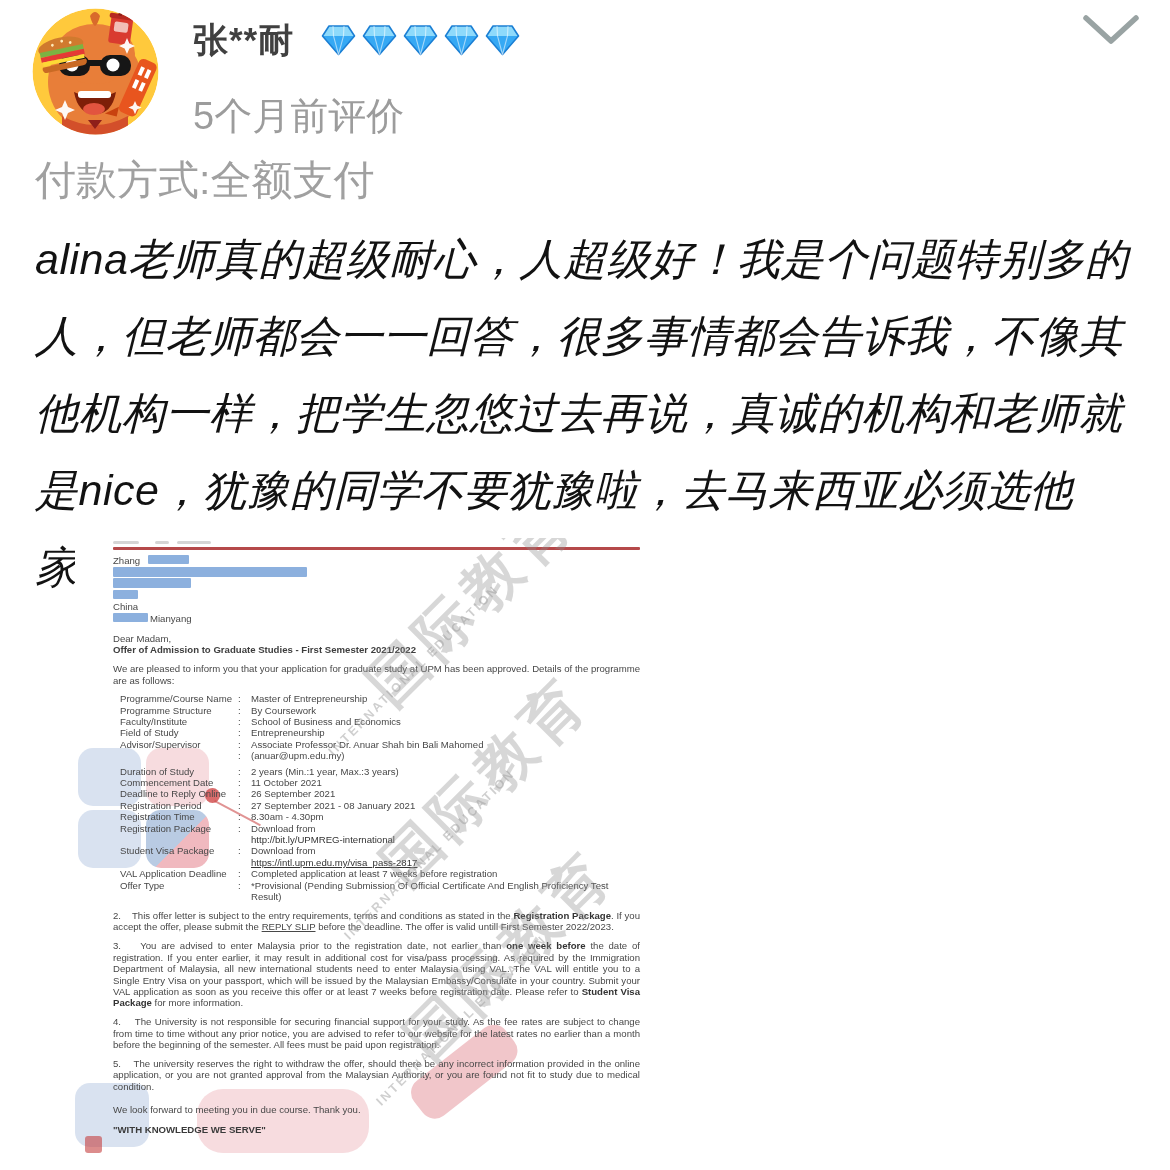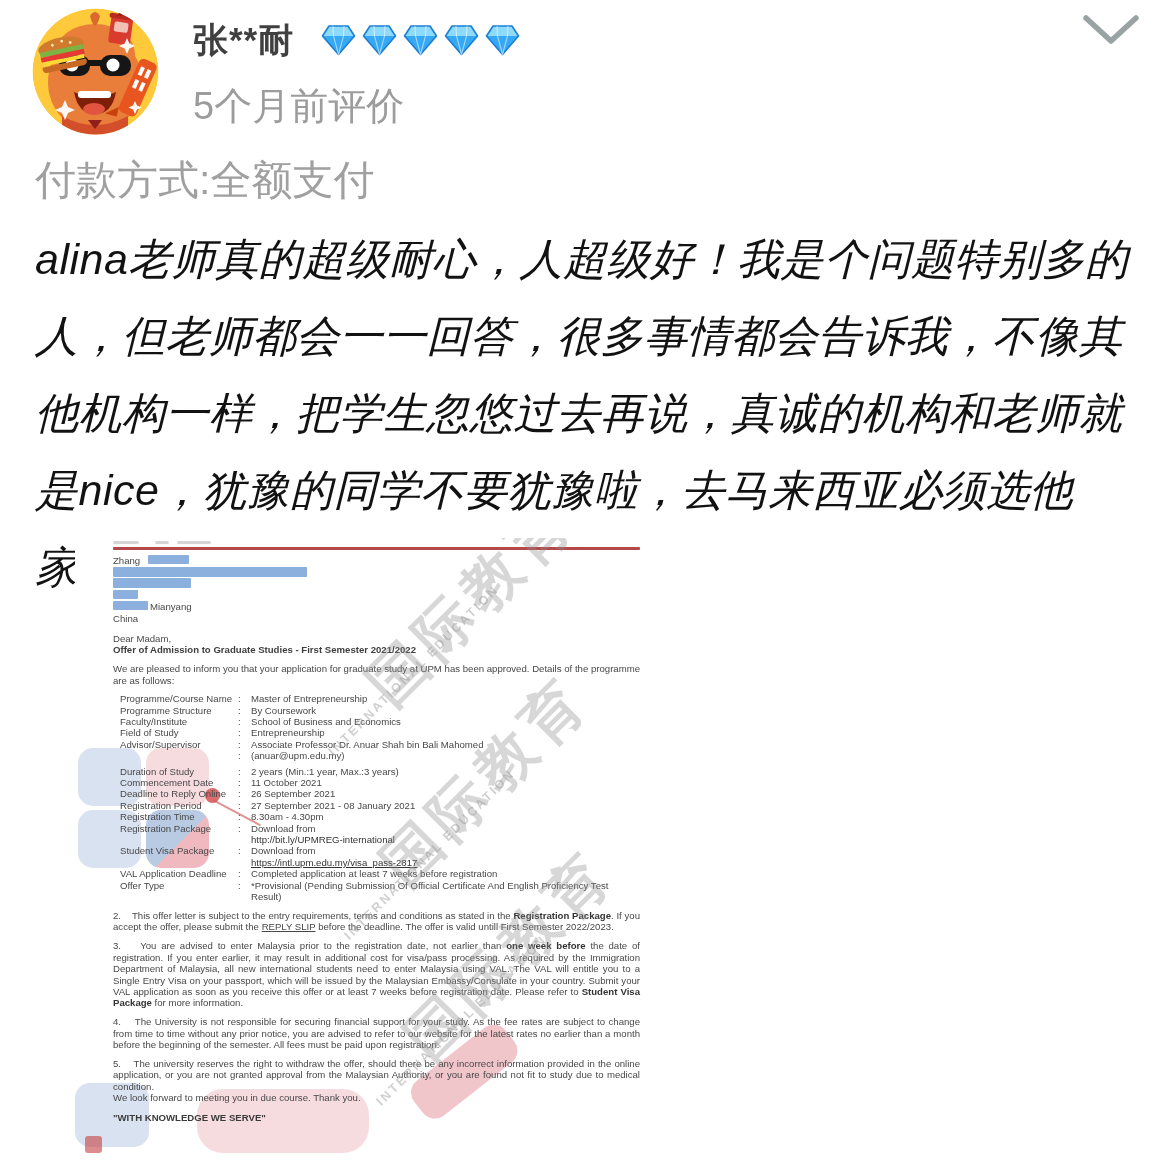--- a/index.html
+++ b/index.html
@@ -6,21 +6,21 @@
   body{
     position:relative;width:1170px;height:1170px;background:#fff;
     font-family:"Liberation Sans",sans-serif;overflow:hidden;
   }
   
   .avatar{position:absolute;left:32px;top:8px;width:127px;height:127px}
   .user-row{position:absolute;left:193px;top:14px;display:flex;align-items:center}
   .username{font-size:35px;font-weight:700;color:#404040;letter-spacing:1px;line-height:52px}
   .diamonds{display:flex;gap:4px;margin-left:26px;align-items:center}
   .diamonds svg{display:block}
-  .review-time{position:absolute;left:193px;top:84px;font-size:38px;color:#9c9c9c;line-height:44px}
+  .review-time{position:absolute;left:193px;top:94px;font-size:38px;color:#9c9c9c;line-height:44px}
   .chevron{position:absolute;left:1082px;top:14px;width:58px;height:34px}
   
   .payment{position:absolute;left:35px;top:156px;font-size:41px;color:#a0a0a0;line-height:48px}
   .review-text{
     position:absolute;left:35px;top:221px;width:1122px;
     font-size:43px;line-height:77px;color:#121212;white-space:pre-line;letter-spacing:.5px;font-style:italic;
   }
   
   .letter{
     position:absolute;left:75px;top:538px;width:592px;height:625px;background:#fff;
@@ -46,21 +46,21 @@
   .drow{display:flex}
   .drow.gap{margin-top:4px}
   .dlab{flex:none;width:118px;padding-left:7px}
   .dcol{flex:none;width:13px}
   .dval{flex:1}
   .dval.bold{font-weight:400;color:#333}
   .dval.und{text-decoration:underline}
   .lpara{margin:7.5px 0 0;text-align:justify}
   .lpara .b{font-weight:700;color:#333}
   .lpara .u{text-decoration:underline}
-  .closing{margin-top:0}
+  .closing{margin-top:12px}
   .motto{margin-top:8px;font-weight:700;color:#3a3a3a}
   
   .wm{position:absolute;pointer-events:none;white-space:nowrap;transform:rotate(-45deg);transform-origin:left top}
   .wm-cn{font-size:58px;font-weight:700;color:#8d8d8d;opacity:.34;letter-spacing:8px;z-index:3}
   .wm-en{font-size:12.5px;font-weight:700;color:#9c9c9c;opacity:.48;letter-spacing:2.5px;z-index:3}
   .cn1{left:298px;top:152px}.cn2{left:312px;top:332px}.cn3{left:336px;top:506px}
   .en1{left:252px;top:212px}.en2{left:268px;top:396px}.en3{left:300px;top:562px}
   
   .logo-shape{position:absolute;z-index:1;border-radius:15px}
   .ls-blue{background:#b9cbe3;opacity:.55}
@@ -224,25 +224,25 @@
       <div class="addr-line">
           <span class="bar b1"></span>
         </div>
       <div class="addr-line">
           <span class="bar b2"></span>
         </div>
       <div class="addr-line">
           <span class="bar b3"></span>
         </div>
       <div class="addr-line">
+          <span>China</span>
+        </div>
+      <div class="addr-line">
           <span class="bar b4"></span>
           <span>Mianyang</span>
-        </div>
-      <div class="addr-line">
-          <span>China</span>
         </div>
     </div>
     <div class="salutation">Dear Madam,</div>
     <div class="subject">Offer of Admission to Graduate Studies - First Semester 2021/2022</div>
     <div class="intro">We are pleased to inform you that your application for graduate study at UPM has been approved. Details of the programme are as follows:</div>
     <div class="details" id="details">
         <div class="drow">
           <span class="dlab">Programme/Course Name</span>
           <span class="dcol">:</span>
           <span class="dval">Master of Entrepreneurship</span>

